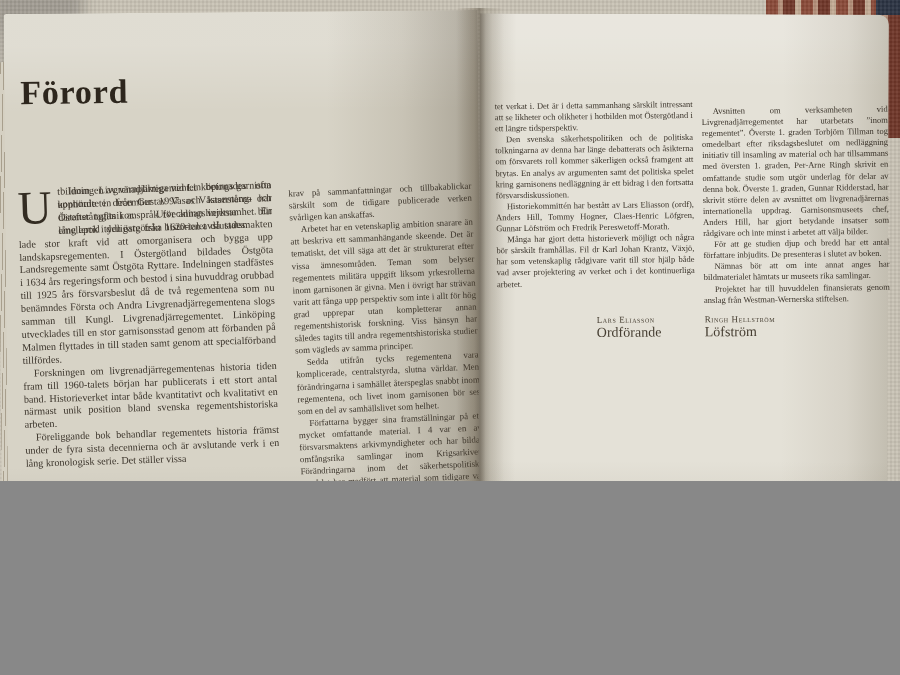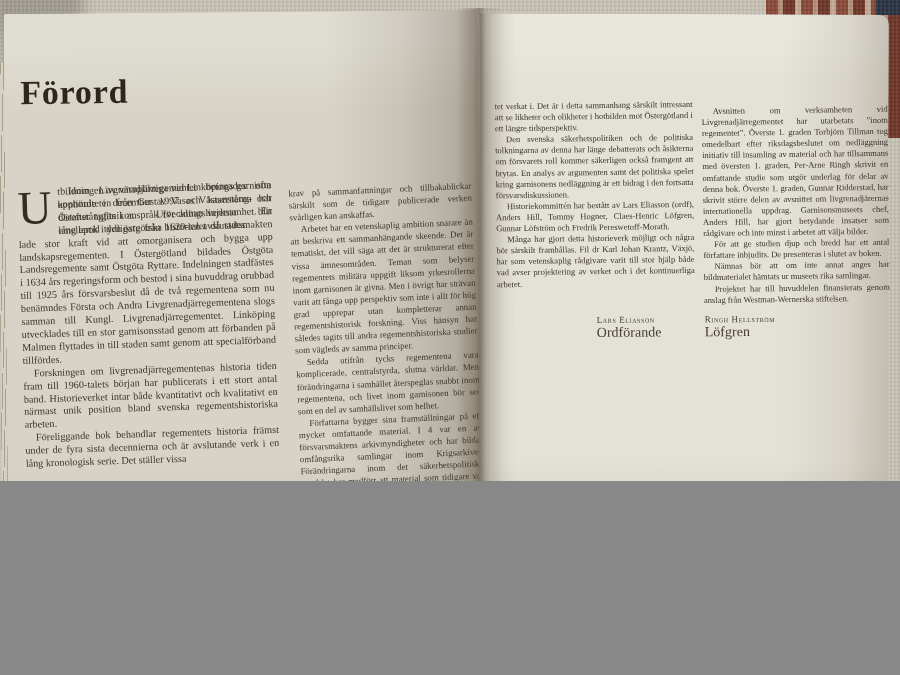--- a/index.html
+++ b/index.html
@@ -138,21 +138,21 @@
         <p>Nämnas bör att om inte annat anges har bildmaterialet hämtats ur museets rika samlingar.</p>
         <p>Projektet har till huvuddelen finansierats genom anslag från Westman-Wernerska stiftelsen.</p>
       </div>
     <div class="signatures">
       <div class="sig sig-a">
         <span class="name">Lars Eliasson</span>
         <span class="role">Ordförande</span>
       </div>
       <div class="sig sig-b">
         <span class="name">Ringh Hellström</span>
-        <span class="role">Löfgren</span>
+        <span class="role">Löfström</span>
       </div>
     </div>
   </div>
 
   <div class="gutter"></div>
   <div class="pagenum pn-left">6</div>
   <div class="pagenum pn-right">7</div>
 
 </div>
 

